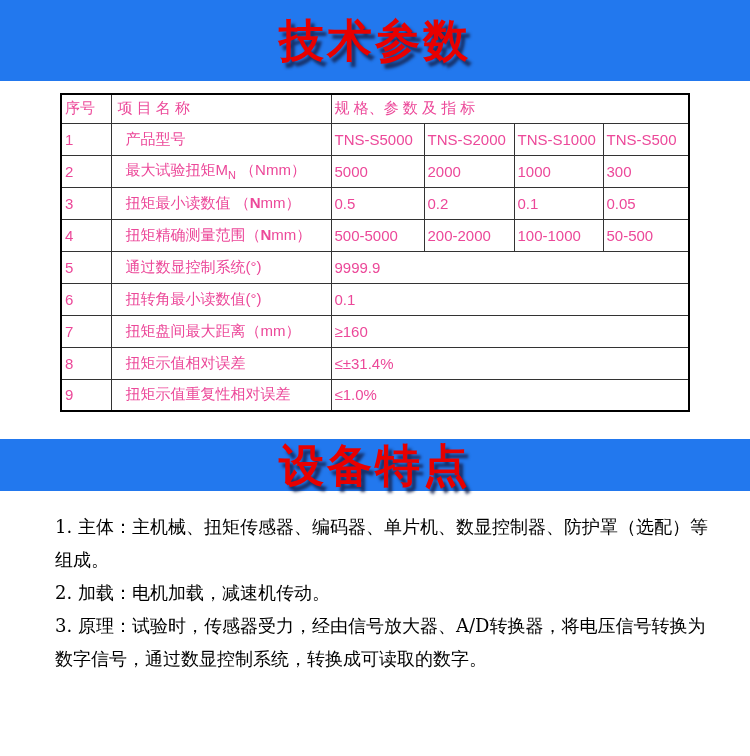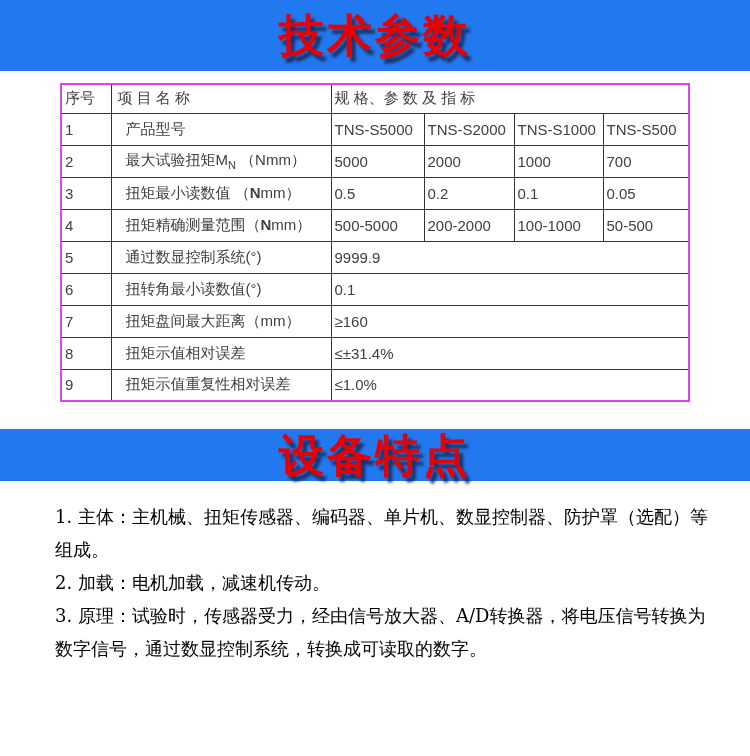--- a/index.html
+++ b/index.html
@@ -6,21 +6,21 @@
   body {
     width: 750px;
     height: 756px;
     background: #ffffff;
     font-family: "Liberation Sans", "DejaVu Sans", sans-serif;
     overflow: hidden;
     position: relative;
   }
   .banner {
     width: 750px;
-    height: 71px;
+    height: 81px;
     background: var(--banner-blue, #2278ee);
     display: flex;
     align-items: center;
     justify-content: center;
   }
   .banner.second {
     margin-top: 27px;
     height: 52px;
   }
   .banner-title {
@@ -30,23 +30,23 @@
     letter-spacing: 3px;
     line-height: 1;
     text-shadow: 4px 5px 3px rgba(22, 38, 84, 0.85);
     font-family: "Liberation Sans", "DejaVu Sans", sans-serif;
   }
   .spec-table {
     margin: 12px 3px 0 60px;
     border-collapse: collapse;
     table-layout: fixed;
     width: 628px;
-    border: 2px solid #d946ef;
+    border: 2px solid #000000;
     font-size: 15px;
-    color: #404040;
+    color: #ec4899;
   }
   .spec-table th, .spec-table td {
     border: 1px solid #333333;
     font-weight: normal;
     text-align: left;
     vertical-align: middle;
     padding: 2px 2px 2px 3px;
     overflow: hidden;
     white-space: nowrap;
   }
@@ -96,21 +96,21 @@
         <td class="c-val">TNS-S2000</td>
         <td class="c-val">TNS-S1000</td>
         <td class="c-val">TNS-S500</td>
       </tr>
       <tr>
         <td class="c-no">2</td>
         <td class="c-name"><span>最大试验扭矩M</span><sub>N</sub><span> （Nmm）</span></td>
         <td class="c-val">5000</td>
         <td class="c-val">2000</td>
         <td class="c-val">1000</td>
-        <td class="c-val">700</td>
+        <td class="c-val">300</td>
       </tr>
       <tr>
         <td class="c-no">3</td>
         <td class="c-name"><span>扭矩最小读数值 （</span><b>N</b><span>mm）</span></td>
         <td class="c-val">0.5</td>
         <td class="c-val">0.2</td>
         <td class="c-val">0.1</td>
         <td class="c-val">0.05</td>
       </tr>
       <tr>

